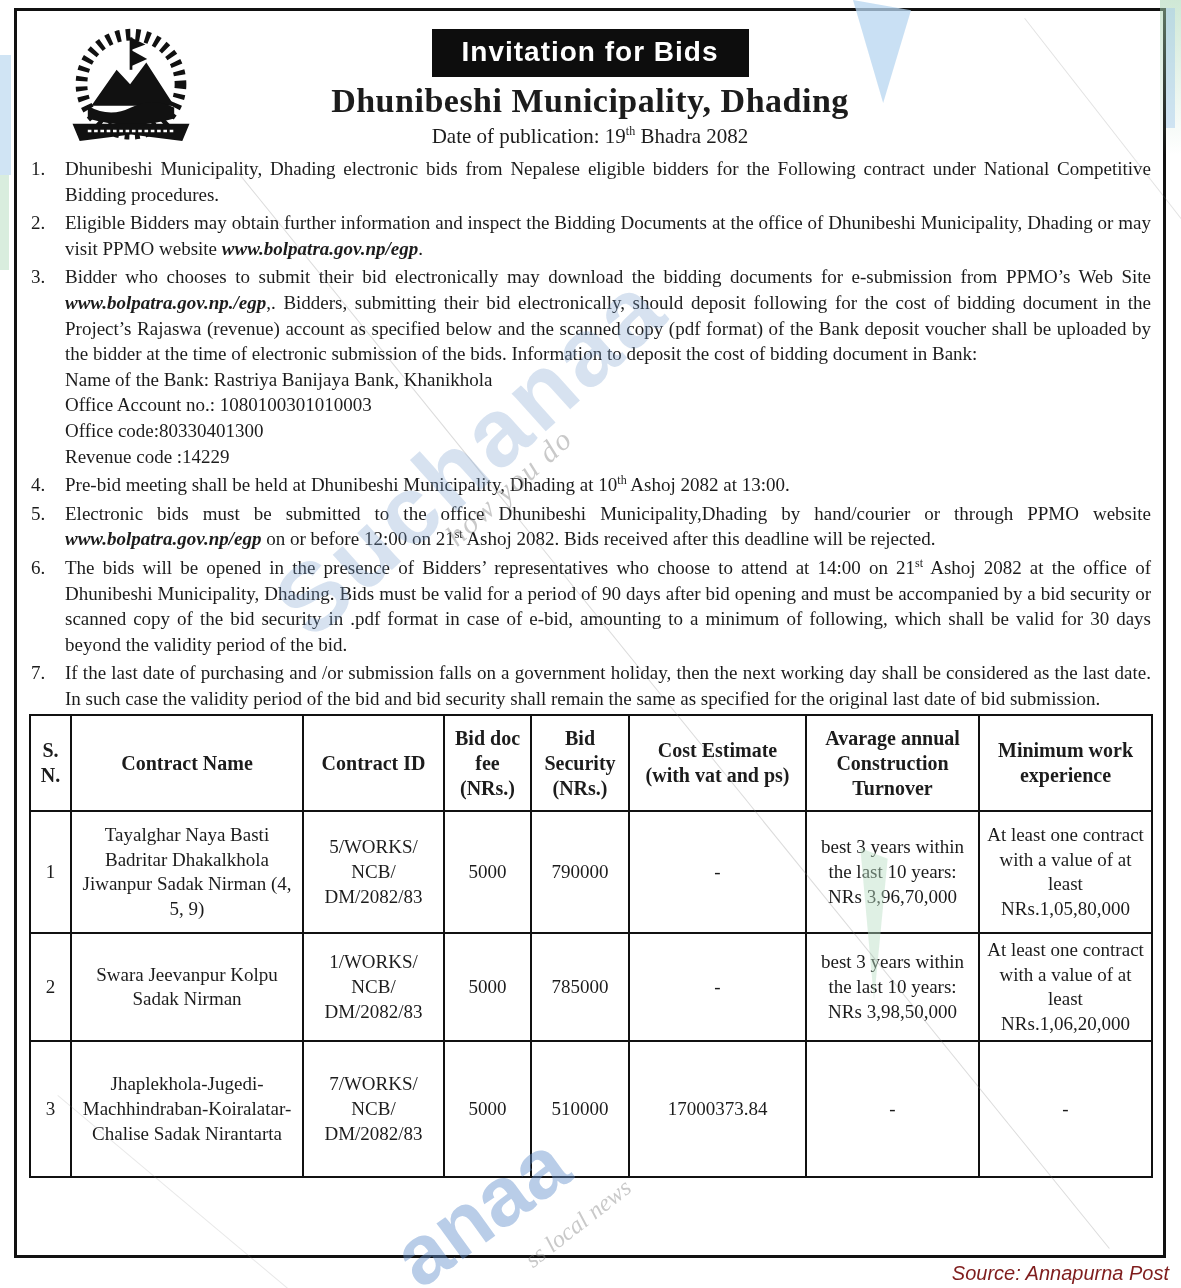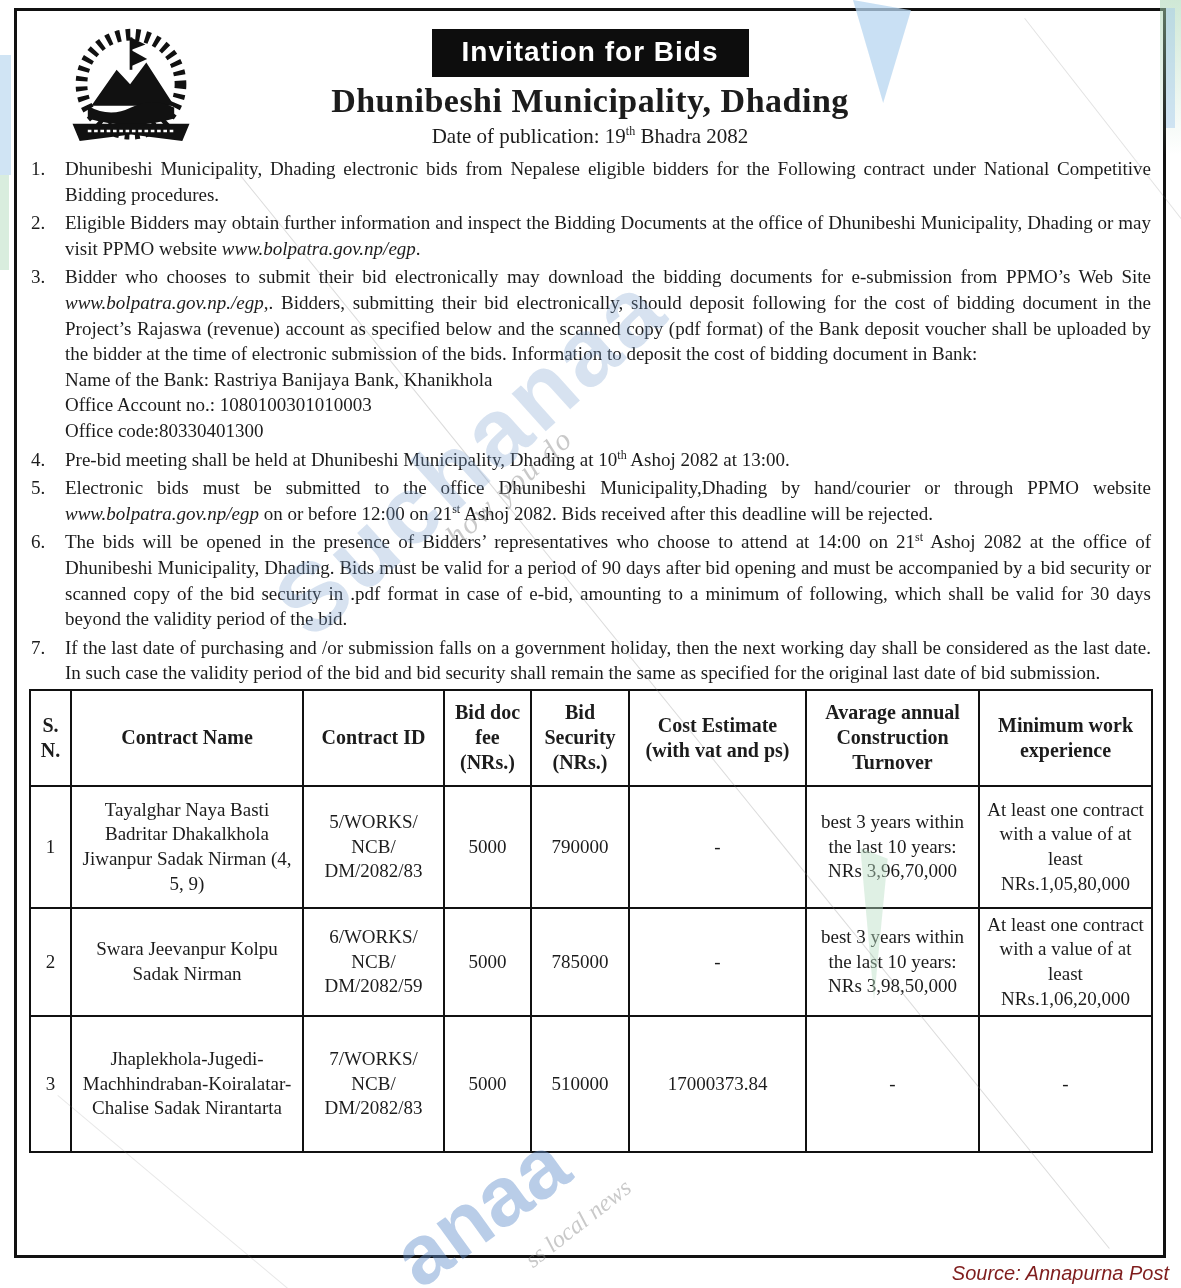--- a/index.html
+++ b/index.html
@@ -69,21 +69,21 @@
   }
   .doc-title{text-align:center;font-size:34px;font-weight:bold;margin-top:5px;letter-spacing:0.5px;}
   .pub-date{text-align:center;font-size:21px;font-weight:normal;margin-top:4px;}
   sup{font-size:12px;line-height:0;}
 
   .list{margin-top:7px;}
   .item{display:flex;margin-bottom:3px;}
   .item .num{flex:none;width:34px;font-size:19px;line-height:25.6px;padding-left:2px;}
   .item .txt{flex:1;font-size:19px;line-height:25.6px;text-align:justify;}
   .bank-line{font-size:19px;line-height:25.6px;}
-  .url{font-weight:normal;font-style:italic;}
+  .url{font-weight:bold;font-style:italic;}
 
   
   table.bids{
     width:1122px;border-collapse:collapse;table-layout:fixed;
   }
   table.bids th,table.bids td{
     border:2px solid #111;text-align:center;vertical-align:middle;
     padding:2px 5px;overflow:hidden;
   }
   table.bids th{font-size:20px;font-weight:bold;line-height:1.25;}
@@ -150,20 +150,21 @@
       <span class="num">2.</span>
       <div class="txt"><span>Eligible Bidders may obtain further information and inspect the Bidding Documents at the office of Dhunibeshi Municipality, Dhading or may visit  PPMO website </span><span class="url">www.bolpatra.gov.np/egp</span><span>.</span></div>
     </div>
 
     <div class="item">
       <span class="num">3.</span>
       <div class="txt"><span>Bidder who chooses to submit their bid electronically may download the bidding documents for e-submission from PPMO’s Web Site </span><span class="url">www.bolpatra.gov.np./egp</span><span>,. Bidders, submitting their bid electronically, should deposit following for the cost of bidding document in the Project’s Rajaswa (revenue) account as specified below and the scanned copy (pdf format) of the Bank deposit voucher shall be uploaded by the bidder at the time of electronic submission of the bids. Information to deposit the cost of bidding document in Bank:</span>
         <div class="bank-line">Name of the Bank:  Rastriya Banijaya Bank, Khanikhola</div>
         <div class="bank-line">Office Account no.: 1080100301010003</div>
         <div class="bank-line">Office code:80330401300</div>
+        <div class="bank-line">Revenue code :14229</div>
       </div>
     </div>
 
     <div class="item">
       <span class="num">4.</span>
       <div class="txt"><span>Pre-bid meeting shall be held at Dhunibeshi Municipality, Dhading at 10</span><sup>th</sup><span> Ashoj 2082 at 13:00.</span></div>
     </div>
 
     <div class="item">
       <span class="num">5.</span>
@@ -210,21 +211,21 @@
       <td class="col-id">5/WORKS/ NCB/ DM/2082/83</td>
       <td>5000</td>
       <td>790000</td>
       <td>-</td>
       <td>best 3 years within the last 10 years: NRs 3,96,70,000</td>
       <td>At least one contract with a value of at least NRs.1,05,80,000</td>
     </tr>
     <tr class="r1">
       <td>2</td>
       <td>Swara Jeevanpur Kolpu Sadak Nirman</td>
-      <td class="col-id">6/WORKS/ NCB/ DM/2082/59</td>
+      <td class="col-id">1/WORKS/ NCB/ DM/2082/83</td>
       <td>5000</td>
       <td>785000</td>
       <td>-</td>
       <td>best 3 years within the last 10 years: NRs 3,98,50,000</td>
       <td>At least one contract with a value of at least NRs.1,06,20,000</td>
     </tr>
     <tr class="r2">
       <td>3</td>
       <td>Jhaplekhola-Jugedi-Machhindraban-Koiralatar-Chalise Sadak Nirantarta</td>
       <td class="col-id">7/WORKS/ NCB/ DM/2082/83</td>

